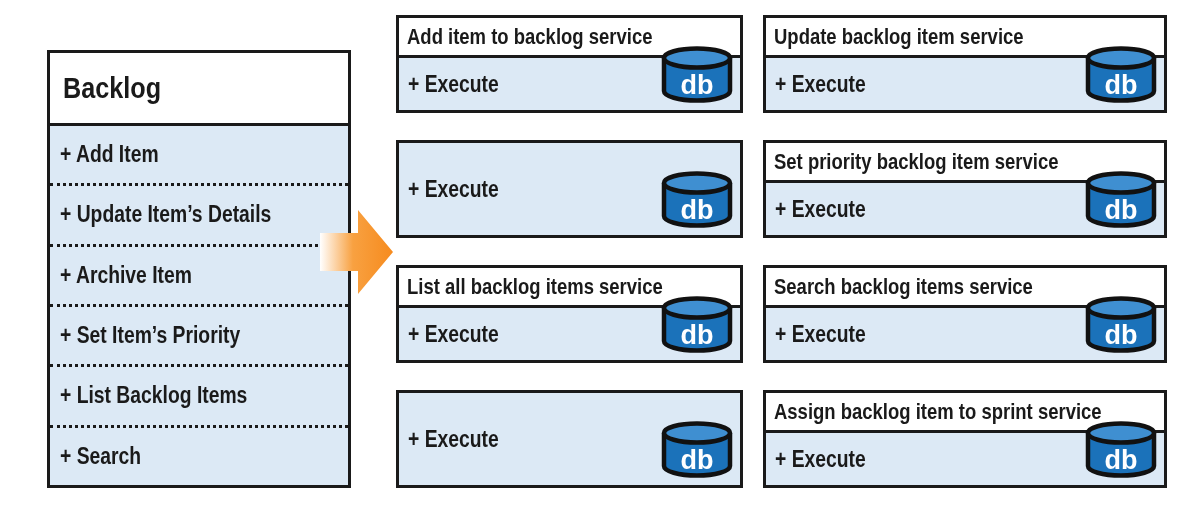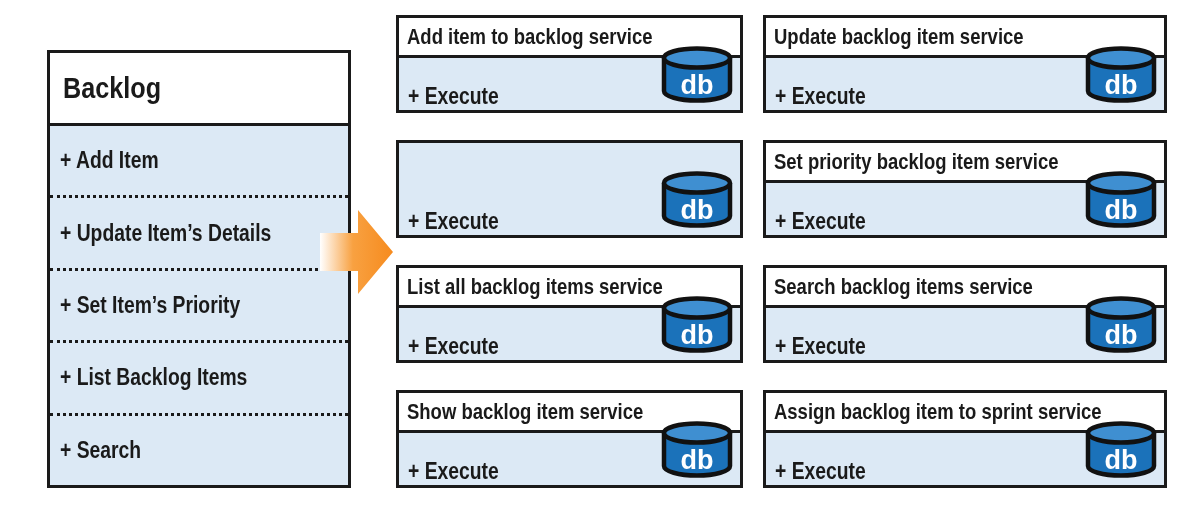--- a/index.html
+++ b/index.html
@@ -38,21 +38,21 @@
   }
   .service-box {
     border:3px solid #1a1a1a; background:#ffffff; box-sizing:border-box;
     position:relative; display:flex; flex-direction:column;
   }
   .service-title {
     flex:0 0 auto; height:40px; border-bottom:3px solid #1a1a1a; box-sizing:border-box;
     display:flex; align-items:center; padding-left:8px; font-size:22px; background:#ffffff;
   }
   .service-body {
-    flex:1 1 auto; background:#dce9f5; display:flex; align-items:flex-end;
+    flex:1 1 auto; background:#dce9f5; display:flex; align-items:center;
     padding-left:9px; font-size:23px;
   }
   .db-icon { position:absolute; right:4px; bottom:5px; width:78px; height:60px; z-index:2; }
   .db-icon text {
     font-family:"Liberation Sans","DejaVu Sans",sans-serif; font-weight:bold;
     fill:#ffffff; font-size:27px;
   }
 </style>
 </head>
 <body>
@@ -62,20 +62,23 @@
   <div class="class-box">
     <div class="class-title">
       <span class="cond">Backlog</span>
     </div>
     <div class="class-items">
       <div class="class-item">
           <span class="cond">+ Add Item</span>
         </div>
       <div class="class-item">
           <span class="cond">+ Update Item’s Details</span>
+        </div>
+      <div class="class-item">
+          <span class="cond">+ Archive Item</span>
         </div>
       <div class="class-item">
           <span class="cond">+ Set Item’s Priority</span>
         </div>
       <div class="class-item">
           <span class="cond">+ List Backlog Items</span>
         </div>
       <div class="class-item">
           <span class="cond">+ Search</span>
         </div>
@@ -170,23 +173,20 @@
           <span class="cond">+ Execute</span>
         </div>
       <svg class="db-icon" viewBox="0 0 78 60">
         <path d="M6 13 v33 a33 9.5 0 0 0 66 0 v-33" fill="#1b72ba" stroke="#111111" stroke-width="4.5" stroke-linejoin="round"></path>
         <ellipse cx="39" cy="13" rx="33" ry="9.5" fill="#3f8fd1" stroke="#111111" stroke-width="4.5"></ellipse>
         <text x="39" y="49" text-anchor="middle">db</text>
       </svg>
     </div>
 
     <div class="service-box">
-      <div class="service-title">
-          <span class="cond">Show backlog item service</span>
-        </div>
       <div class="service-body">
           <span class="cond">+ Execute</span>
         </div>
       <svg class="db-icon" viewBox="0 0 78 60">
         <path d="M6 13 v33 a33 9.5 0 0 0 66 0 v-33" fill="#1b72ba" stroke="#111111" stroke-width="4.5" stroke-linejoin="round"></path>
         <ellipse cx="39" cy="13" rx="33" ry="9.5" fill="#3f8fd1" stroke="#111111" stroke-width="4.5"></ellipse>
         <text x="39" y="49" text-anchor="middle">db</text>
       </svg>
     </div>
 

